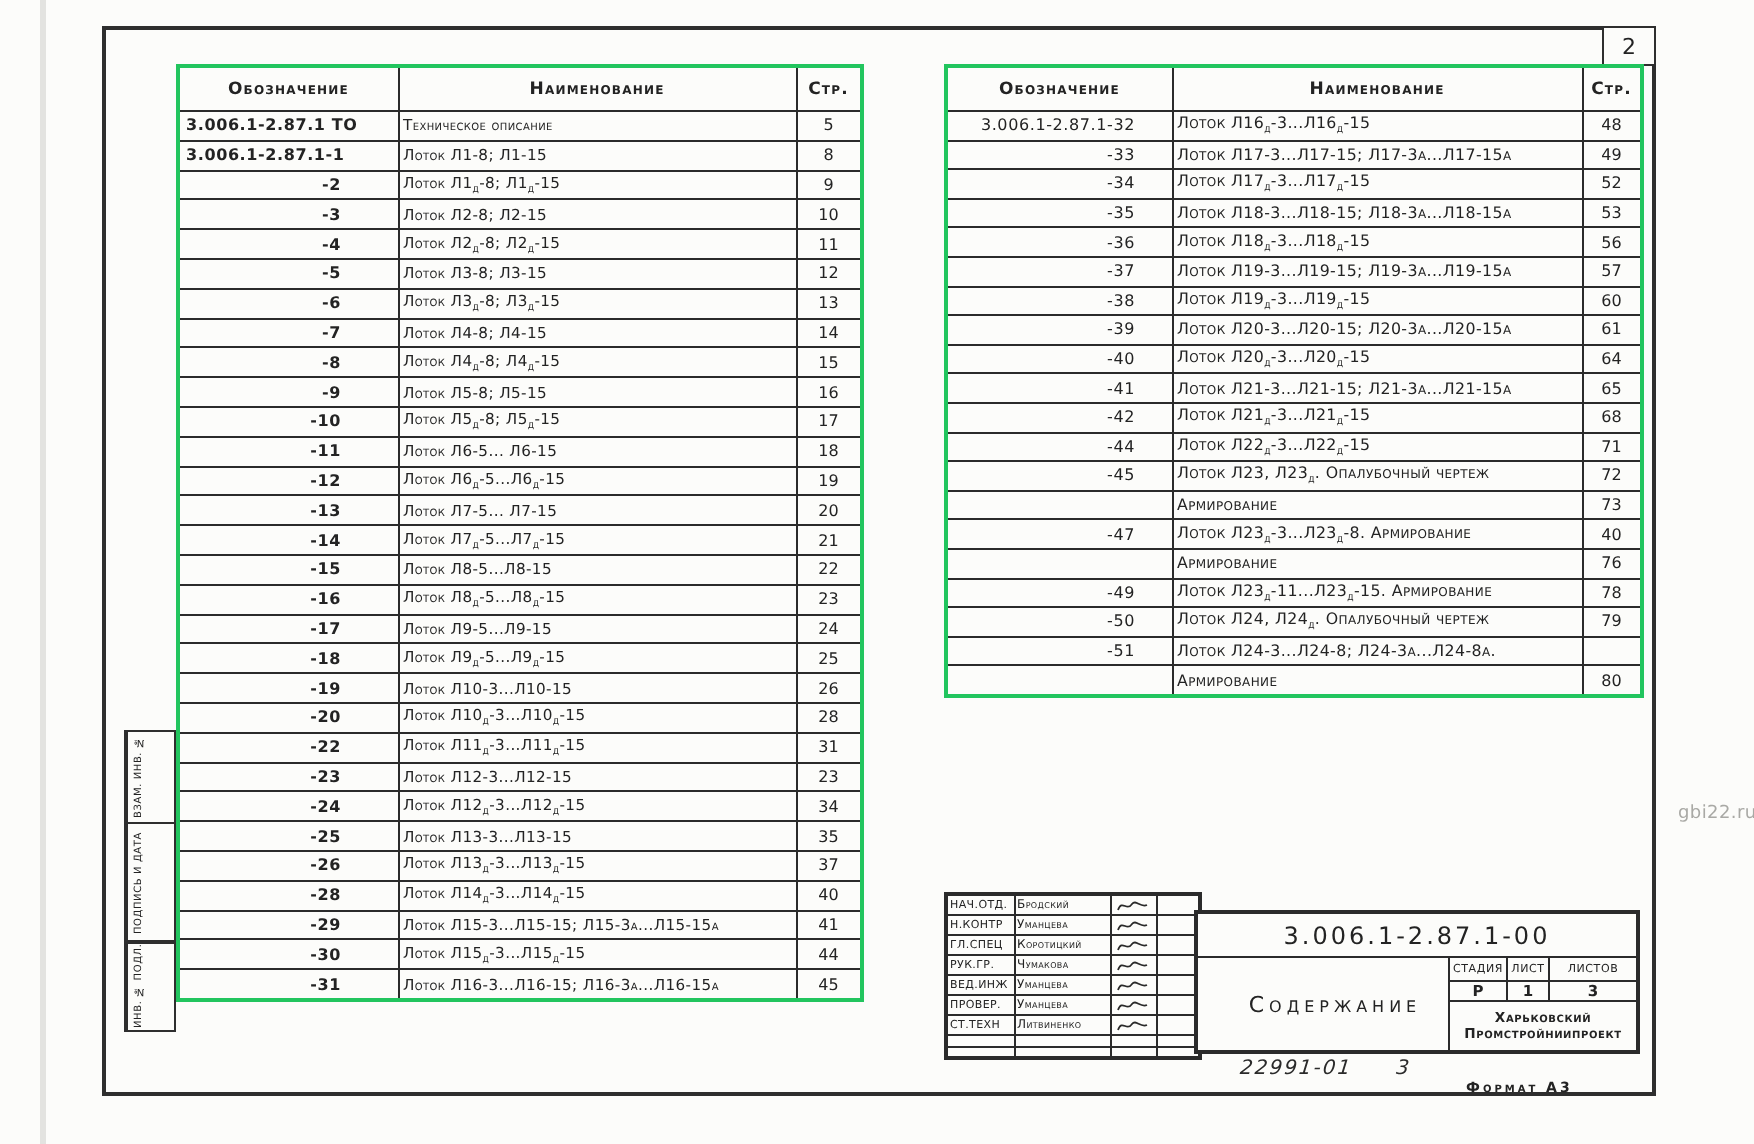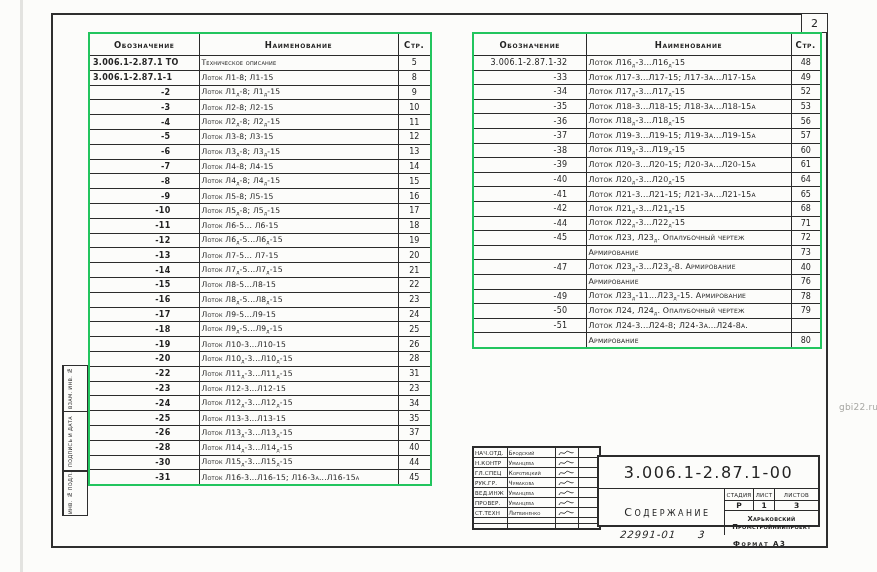--- a/index.html
+++ b/index.html
@@ -56,23 +56,23 @@
     position:absolute;left:0;top:0;width:127px;height:81px;
     border-collapse:collapse;table-layout:fixed;border:2px solid #2b2b2b;background:#fcfcfa;
   }
   table.sig td{border:1px solid #2b2b2b;padding:0 1px;overflow:hidden;white-space:nowrap;height:9px;}
   table.sig tr.empty td{height:4.5px;}
   .s-role{font-size:5.5px;text-transform:uppercase;letter-spacing:.2px;}
   .s-name{font-size:6px;font-variant:small-caps;letter-spacing:.2px;}
   .s-sig svg{display:block;margin:0 auto;}
   .tb-right{position:absolute;left:125px;top:9px;width:223px;height:72px;border:2px solid #2b2b2b;box-sizing:border-box;background:#fcfcfa;}
   .doc-number{
-    height:32px;border-bottom:1.5px solid #2b2b2b;box-sizing:border-box;
+    height:22px;border-bottom:1.5px solid #2b2b2b;box-sizing:border-box;
     display:flex;align-items:center;justify-content:center;
-    font-size:16px;letter-spacing:1.5px;
+    font-size:12px;letter-spacing:1.5px;
   }
   .tb-lower{display:flex;height:46px;padding-left:12px;}
   .doc-title{
     width:130px;border-right:1.5px solid #2b2b2b;box-sizing:border-box;
     display:flex;align-items:center;justify-content:center;
     font-size:11px;letter-spacing:2.5px;font-variant:small-caps;
   }
   .stage-area{flex:1;display:flex;flex-direction:column;}
   .stage-row{display:flex;}
   .stage-row .cell{
@@ -257,20 +257,25 @@
         </tr>
         <tr>
           <td class="c-des">-26</td>
           <td class="c-name">Лоток Л13<sub class="sg">д</sub>-3...Л13<sub class="sg">д</sub>-15</td>
           <td class="c-page">37</td>
         </tr>
         <tr>
           <td class="c-des">-28</td>
           <td class="c-name">Лоток Л14<sub class="sg">д</sub>-3...Л14<sub class="sg">д</sub>-15</td>
           <td class="c-page">40</td>
+        </tr>
+        <tr>
+          <td class="c-des">-29</td>
+          <td class="c-name">Лоток Л15-3...Л15-15; Л15-3а...Л15-15а</td>
+          <td class="c-page">41</td>
         </tr>
         <tr>
           <td class="c-des">-30</td>
           <td class="c-name">Лоток Л15<sub class="sg">д</sub>-3...Л15<sub class="sg">д</sub>-15</td>
           <td class="c-page">44</td>
         </tr>
         <tr>
           <td class="c-des">-31</td>
           <td class="c-name">Лоток Л16-3...Л16-15; Л16-3а...Л16-15а</td>
           <td class="c-page">45</td>

